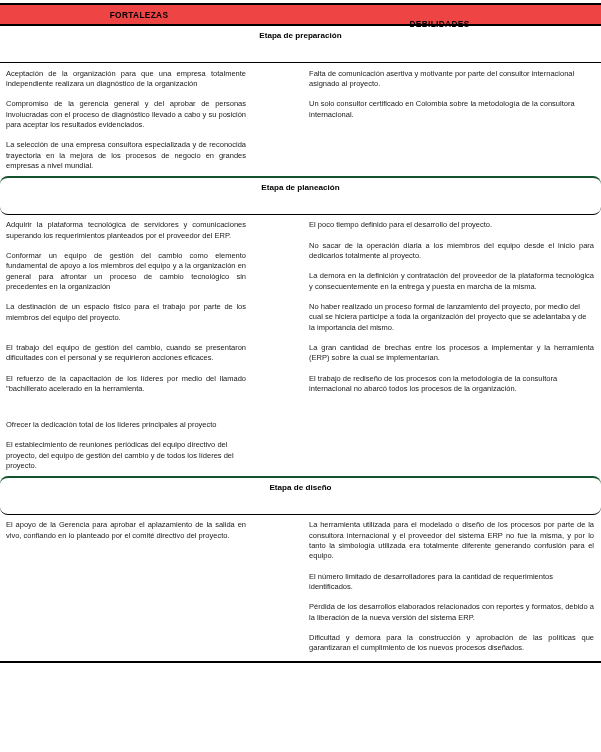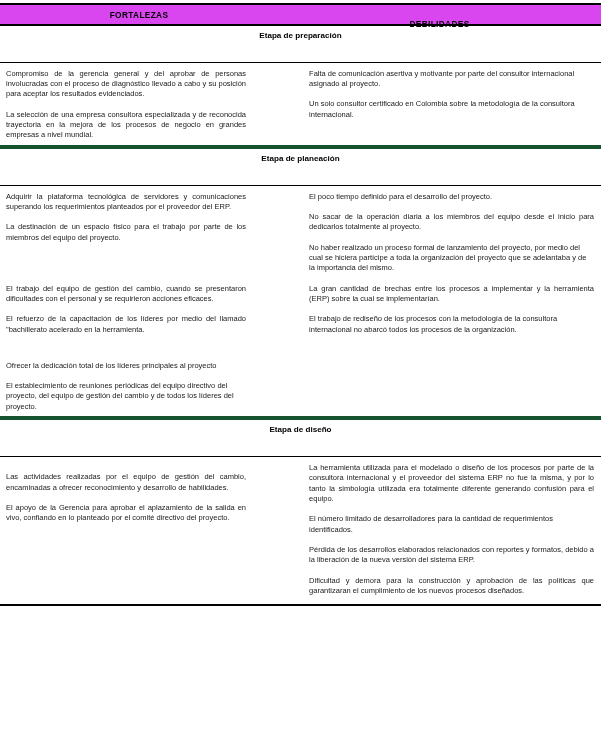--- a/index.html
+++ b/index.html
@@ -18,21 +18,21 @@
   #swot-table {
     width: 601px;
     box-sizing: border-box;
     padding: 0;
   }
 
   
   .table-head {
     border-top: 2px solid #000;
     border-bottom: 2px solid #000;
-    background: #d946ef;
+    background: #ef4444;
     display: flex;
     height: 19px;
     margin-top: 3px;
   }
   .head-cell {
     flex: 0 0 50%;
     display: flex;
     align-items: center;
     justify-content: center;
     font-size: 8.3px;
@@ -46,21 +46,22 @@
   
   .stage-row {
     text-align: center;
     font-size: 8.1px;
     font-weight: bold;
     color: #000;
     padding: 5px 0 22px 0;
     border-bottom: 1px solid #000;
   }
   .stage-row.with-top {
-    border-top: 4px solid #14532d;
+    border-top: 2px solid #14532d;
+    border-radius: 8px;
   }
 
   
   .section {
     display: flex;
     align-items: flex-start;
   }
   .col {
     box-sizing: border-box;
   }
@@ -99,59 +100,61 @@
 <div id="swot-table">
 
   <div class="table-head">
     <div class="head-cell left">FORTALEZAS</div>
     <div class="head-cell right">DEBILIDADES</div>
   </div>
 
   <div class="stage-row">Etapa de preparación</div>
   <div class="section">
     <div class="col left">
+      <p class="para">Aceptación de la organización para que una empresa totalmente independiente realizara un diagnóstico de la organización</p>
       <p class="para">Compromiso de la gerencia general y del aprobar de personas involucradas con el proceso de diagnóstico llevado a cabo y su posición para aceptar los resultados evidenciados.</p>
       <p class="para">La selección de una empresa consultora especializada y de reconocida trayectoria en la mejora de los procesos de negocio en grandes empresas a nivel mundial.</p>
     </div>
     <div class="col right">
       <p class="para plain">Falta de comunicación asertiva y motivante por parte del consultor internacional asignado al proyecto.</p>
       <p class="para plain">Un solo consultor certificado en Colombia sobre la metodología de la consultora internacional.</p>
     </div>
   </div>
 
   <div class="stage-row with-top">Etapa de planeación</div>
   <div class="section">
     <div class="col left">
       <p class="para">Adquirir la plataforma tecnológica de servidores y comunicaciones superando los requerimientos planteados por el proveedor del ERP.</p>
+      <p class="para">Conformar un equipo de gestión del cambio como elemento fundamental de apoyo a los miembros del equipo y a la organización en general para afrontar un proceso de cambio tecnológico sin precedentes en la organización</p>
       <p class="para">La destinación de un espacio físico para el trabajo por parte de los miembros del equipo del proyecto.</p>
     </div>
     <div class="col right">
       <p class="para plain">El poco tiempo definido para el desarrollo del proyecto.</p>
       <p class="para">No sacar de la operación diaria a los miembros del equipo desde el inicio para dedicarlos totalmente al proyecto.</p>
+      <p class="para">La demora en la definición y contratación del proveedor de la plataforma tecnológica y consecuentemente en la entrega y puesta en marcha de la misma.</p>
       <p class="para plain">No haber realizado un proceso formal de lanzamiento del proyecto, por medio del cual se hiciera partícipe a toda la organización del proyecto que se adelantaba y de la importancia del mismo.</p>
     </div>
   </div>
 
   <div class="section">
     <div class="col left">
       <p class="para">El trabajo del equipo de gestión del cambio, cuando se presentaron dificultades con el personal y se requirieron acciones eficaces.</p>
       <p class="para">El refuerzo de la capacitación de los líderes por medio del llamado "bachillerato acelerado en la herramienta.</p>
       <p class="para plain" style="padding-top:21px;">Ofrecer la dedicación total de los líderes principales al proyecto</p>
       <p class="para plain">El establecimiento de reuniones periódicas del equipo directivo del proyecto, del equipo de gestión del cambio y de todos los líderes del proyecto.</p>
     </div>
     <div class="col right">
       <p class="para">La gran cantidad de brechas entre los procesos a implementar y la herramienta (ERP) sobre la cual se implementarían.</p>
       <p class="para plain">El trabajo de rediseño de los procesos con la metodología de la consultora internacional no abarcó todos los procesos de la organización.</p>
     </div>
   </div>
 
   <div class="stage-row with-top">Etapa de diseño</div>
   <div class="section">
     <div class="col left">
-      <p class="para" style="padding-top:15px;">Las actividades realizadas por el equipo de gestión del cambio, encaminadas a ofrecer reconocimiento y desarrollo de habilidades.</p>
       <p class="para">El apoyo de la Gerencia para aprobar el aplazamiento de la salida en vivo, confiando en lo planteado por el comité directivo del proyecto.</p>
     </div>
     <div class="col right">
       <p class="para">La herramienta utilizada para el modelado o diseño de los procesos por parte de la consultora internacional y el proveedor del sistema ERP no fue la misma, y por lo tanto la simbología utilizada era totalmente diferente generando confusión para el equipo.</p>
       <p class="para plain">El número limitado de desarrolladores para la cantidad de requerimientos identificados.</p>
       <p class="para">Pérdida de los desarrollos elaborados relacionados con reportes y formatos, debido a la liberación de la nueva versión del sistema ERP.</p>
       <p class="para">Dificultad y demora para la construcción y aprobación de las políticas que garantizaran el cumplimiento de los nuevos procesos diseñados.</p>
     </div>
   </div>
 

